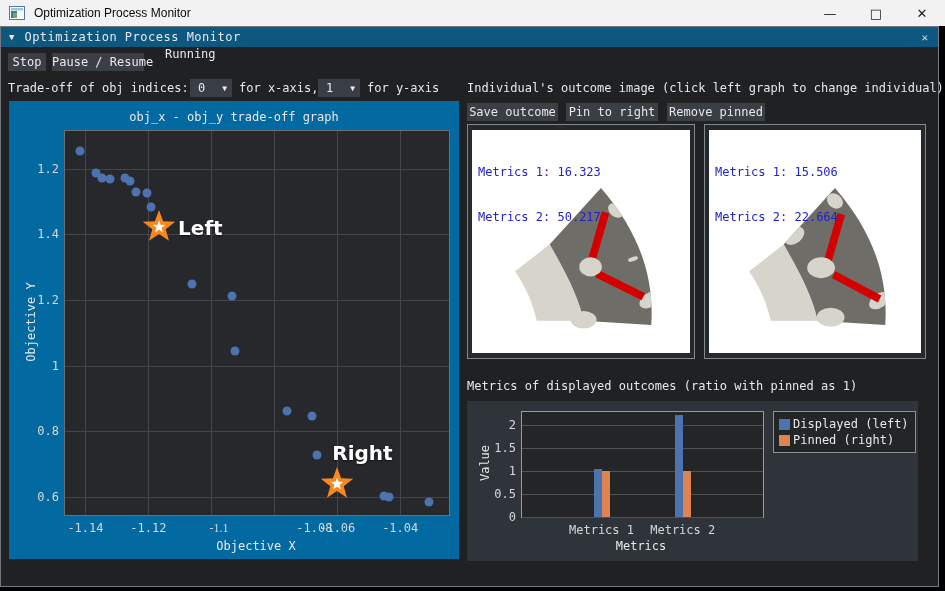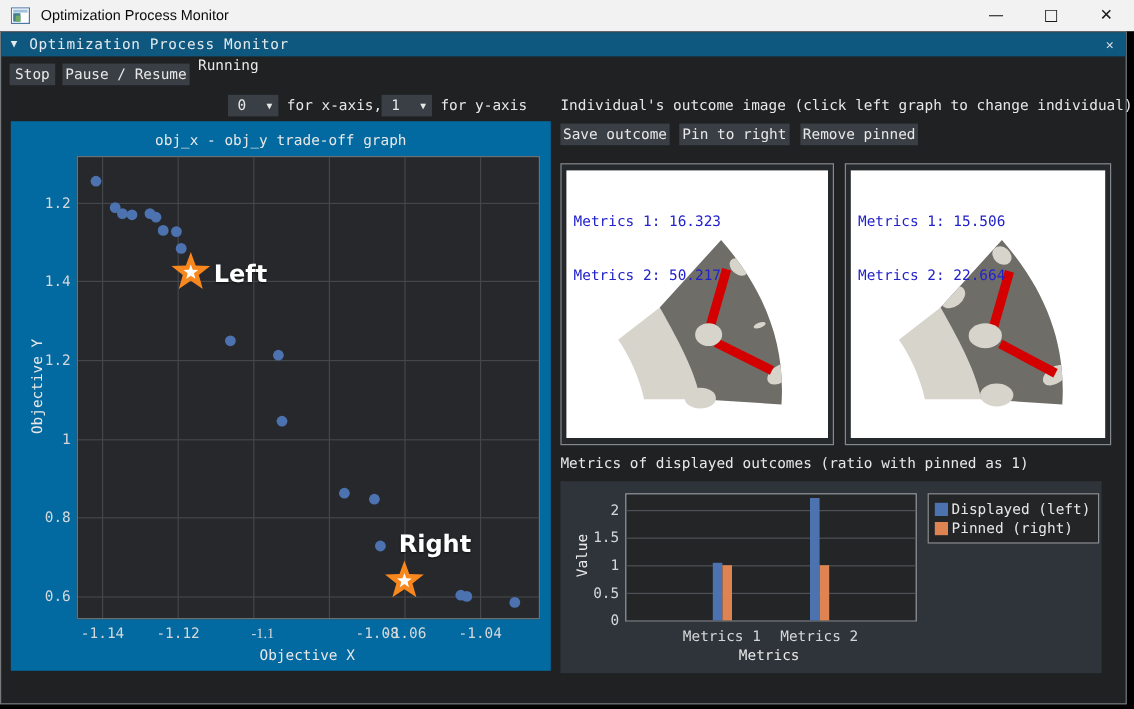--- a/index.html
+++ b/index.html
@@ -43,21 +43,21 @@
   .pt{position:absolute;width:9px;height:9px;border-radius:50%;transform:translate(-50%,-50%);}
   .xtick{position:absolute;transform:translateX(-50%);font-size:12px;color:#d5d8da;}
   .ytick{position:absolute;width:42px;text-align:right;transform:translateY(-50%);font-size:12px;color:#d5d8da;}
   .axis-label{position:absolute;font-size:12px;color:#e8e8e8;white-space:nowrap;}
   .star-wrap{position:absolute;transform:translate(-50%,-50%);}
   .star-label{position:absolute;transform:translateY(-50%);font-family:"DejaVu Sans",sans-serif;
               font-weight:bold;font-size:20px;color:#ffffff;white-space:nowrap;
               text-shadow:0 1px 2px rgba(0,0,0,.6);}
 
   
-  .img-panel{position:absolute;top:97px;height:235px;background:#26292c;border:1px solid #83888c;box-sizing:border-box;margin-top:12px;}
+  .img-panel{position:absolute;top:97px;height:235px;background:#26292c;border:1px solid #83888c;box-sizing:border-box;}
   .img-white{position:absolute;left:4px;top:5px;right:4px;bottom:5px;background:#ffffff;overflow:hidden;}
   .metrics{position:absolute;left:6px;top:5px;font-size:12px;line-height:15px;white-space:pre;}
   .motor{position:absolute;left:0;bottom:2px;width:100%;height:196px;}
 
   .bar-panel{position:absolute;left:466px;top:374px;width:451px;height:160px;background:#2f343a;}
   #bar-plot{left:54px;top:10px;width:241px;height:105px;background:#232527;border:1px solid #959ba0;}
   .bar{position:absolute;bottom:0;}
   .legend{position:absolute;left:306px;top:10px;background:#232527;border:1px solid #8b9094;
           padding:4px 6px 4px 5px;font-size:12px;color:#e8e8e8;}
   .leg-row{display:flex;align-items:center;height:16px;}
@@ -83,23 +83,24 @@
 
 <div class="viewport">
 
   <div class="collapsebar" style="background: rgb(14, 88, 127);">
     <span class="arrow">▼</span>
     <span class="ttl">Optimization Process Monitor</span>
     <span class="x">✕</span>
   </div>
 
   <div class="btn" style="left:7px;top:26px;width:38px;">Stop</div>
-  <div class="btn" style="left:51px;top:26px;width:106px;">Pause / Resume</div>
+  <div class="btn" style="left:51px;top:26px;width:92px;">Pause / Resume</div>
   <div class="txt" style="left:164px;top:18px;">Running</div>
 
+  <div class="txt" style="left:7px;top:52px;">Trade-off of obj indices:</div>
   <div class="combo" style="left:189px;top:52px;">
     <span class="v">0</span>
     <span class="ar">▼</span>
   </div>
   <div class="txt" style="left:238px;top:52px;">for x-axis,</div>
   <div class="combo" style="left:317px;top:52px;">
     <span class="v">1</span>
     <span class="ar">▼</span>
   </div>
   <div class="txt" style="left:366px;top:52px;text-align:center;">for y-axis</div>

